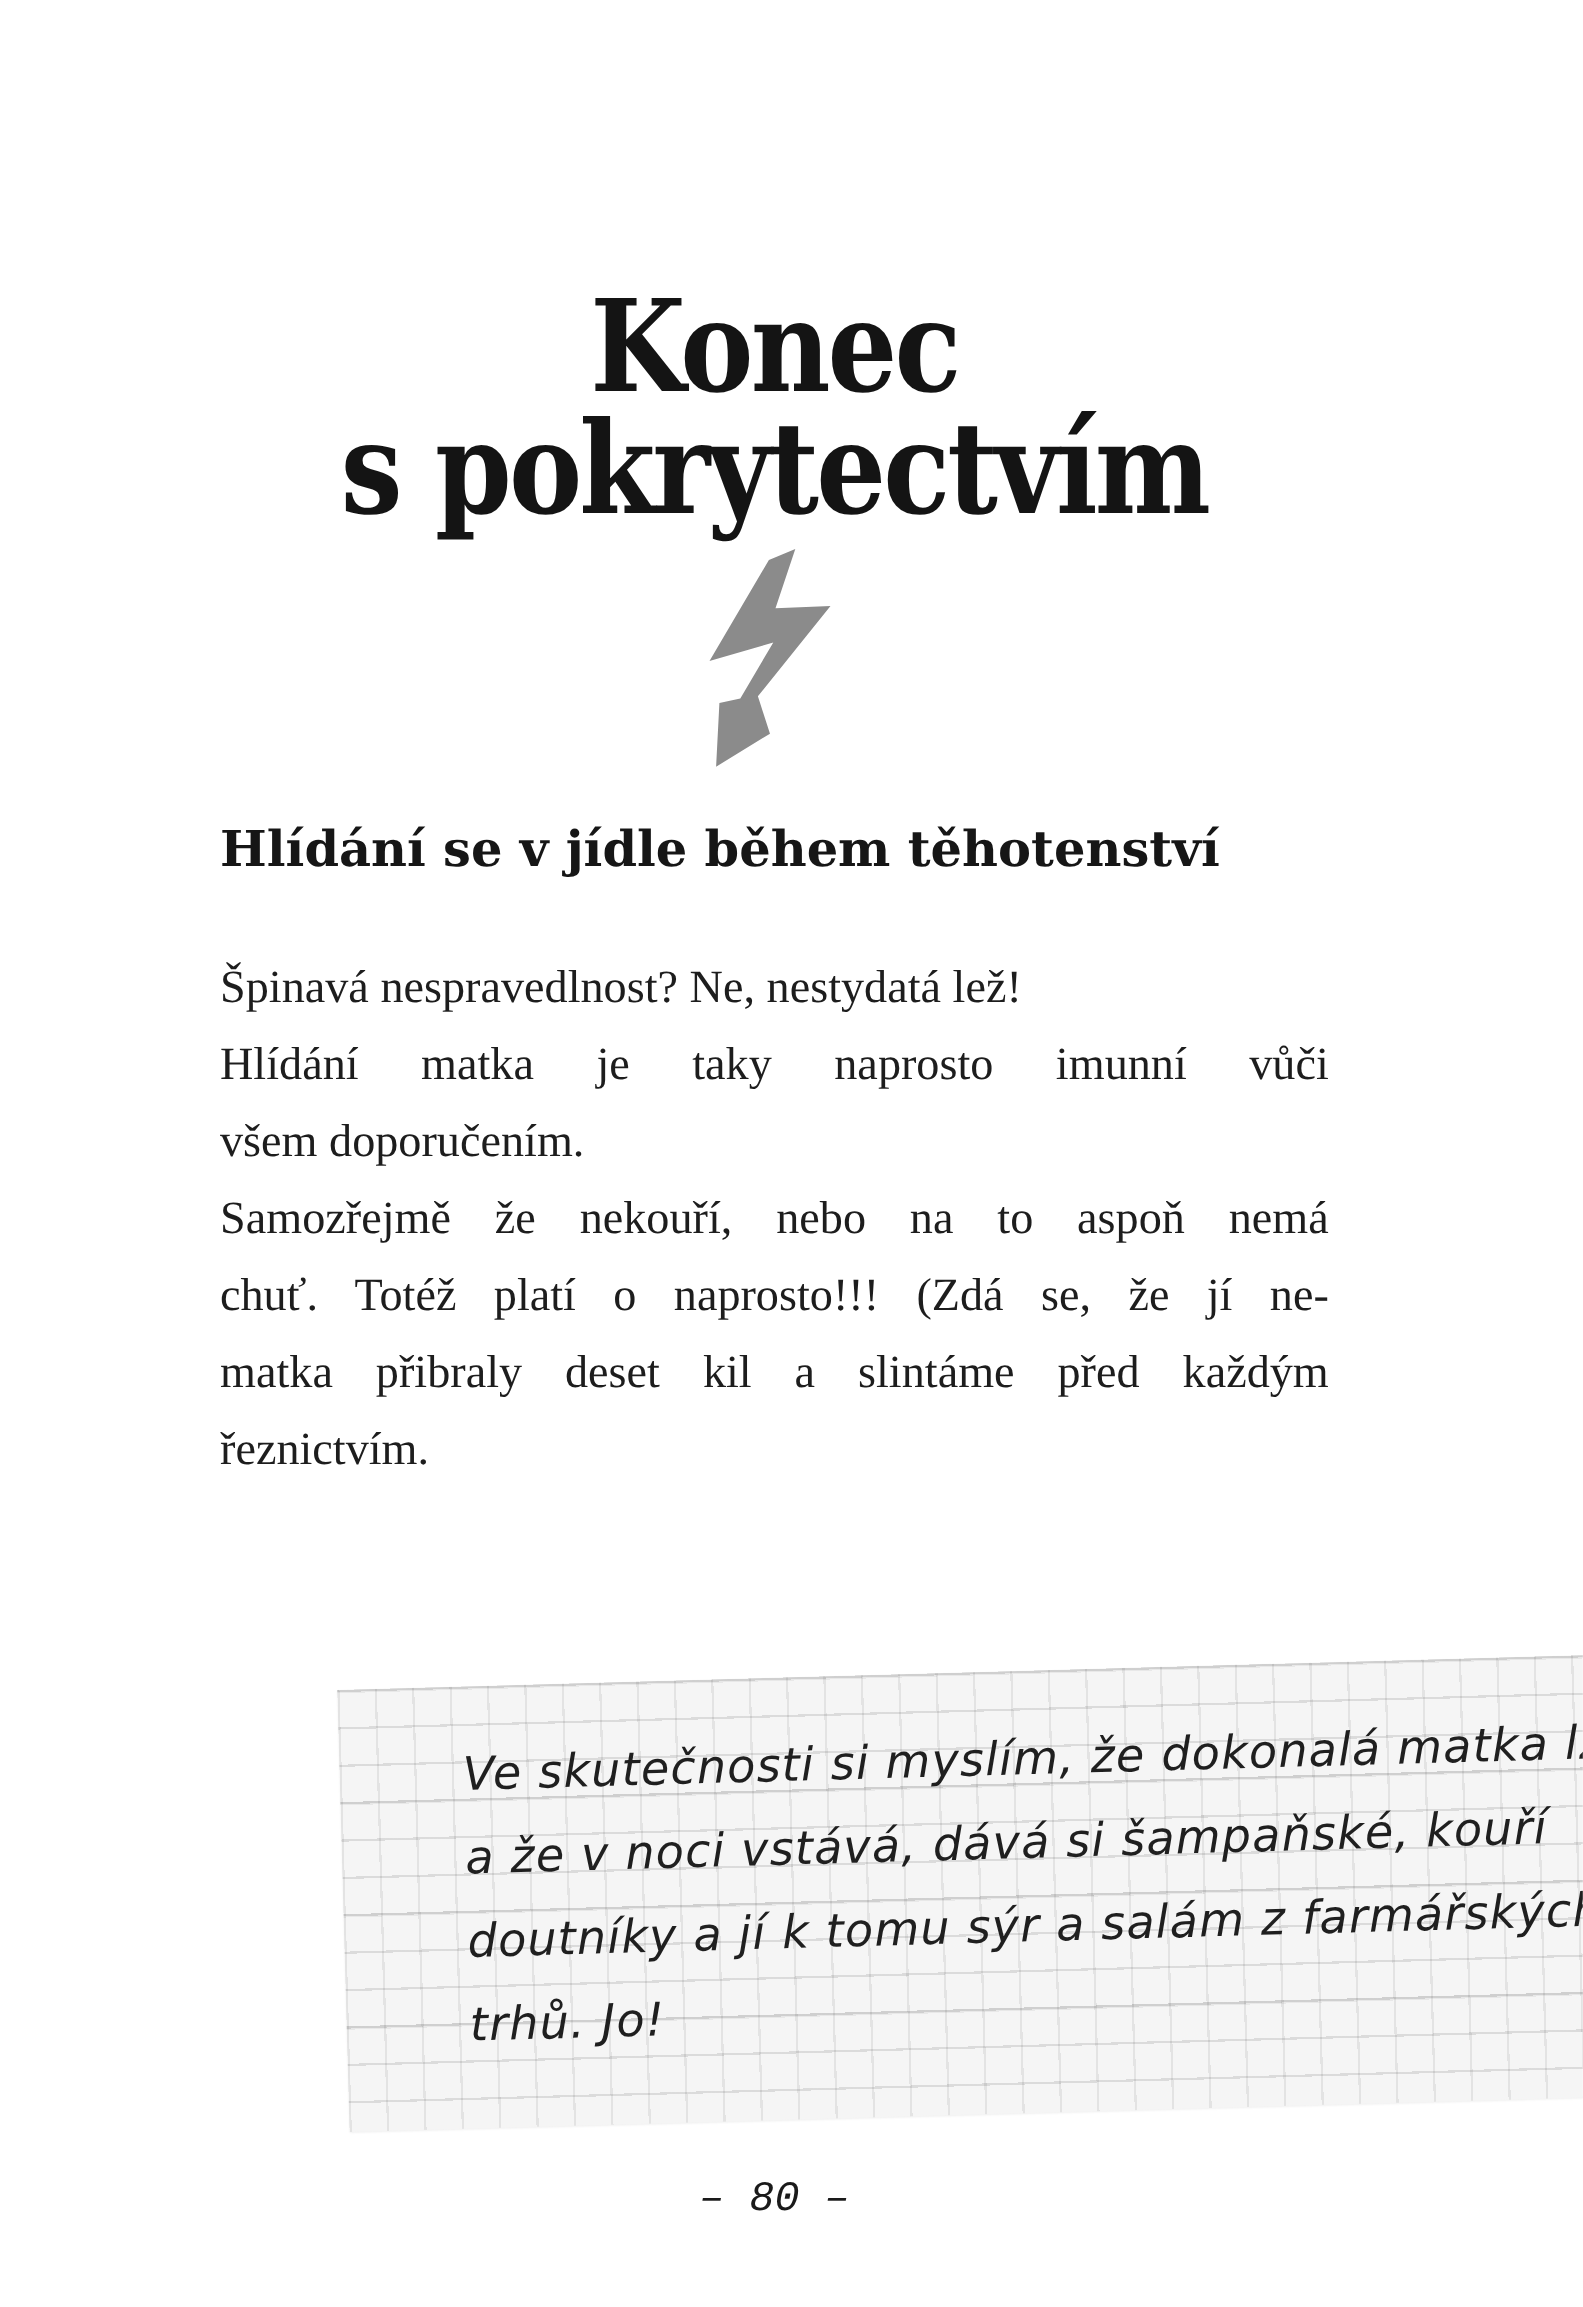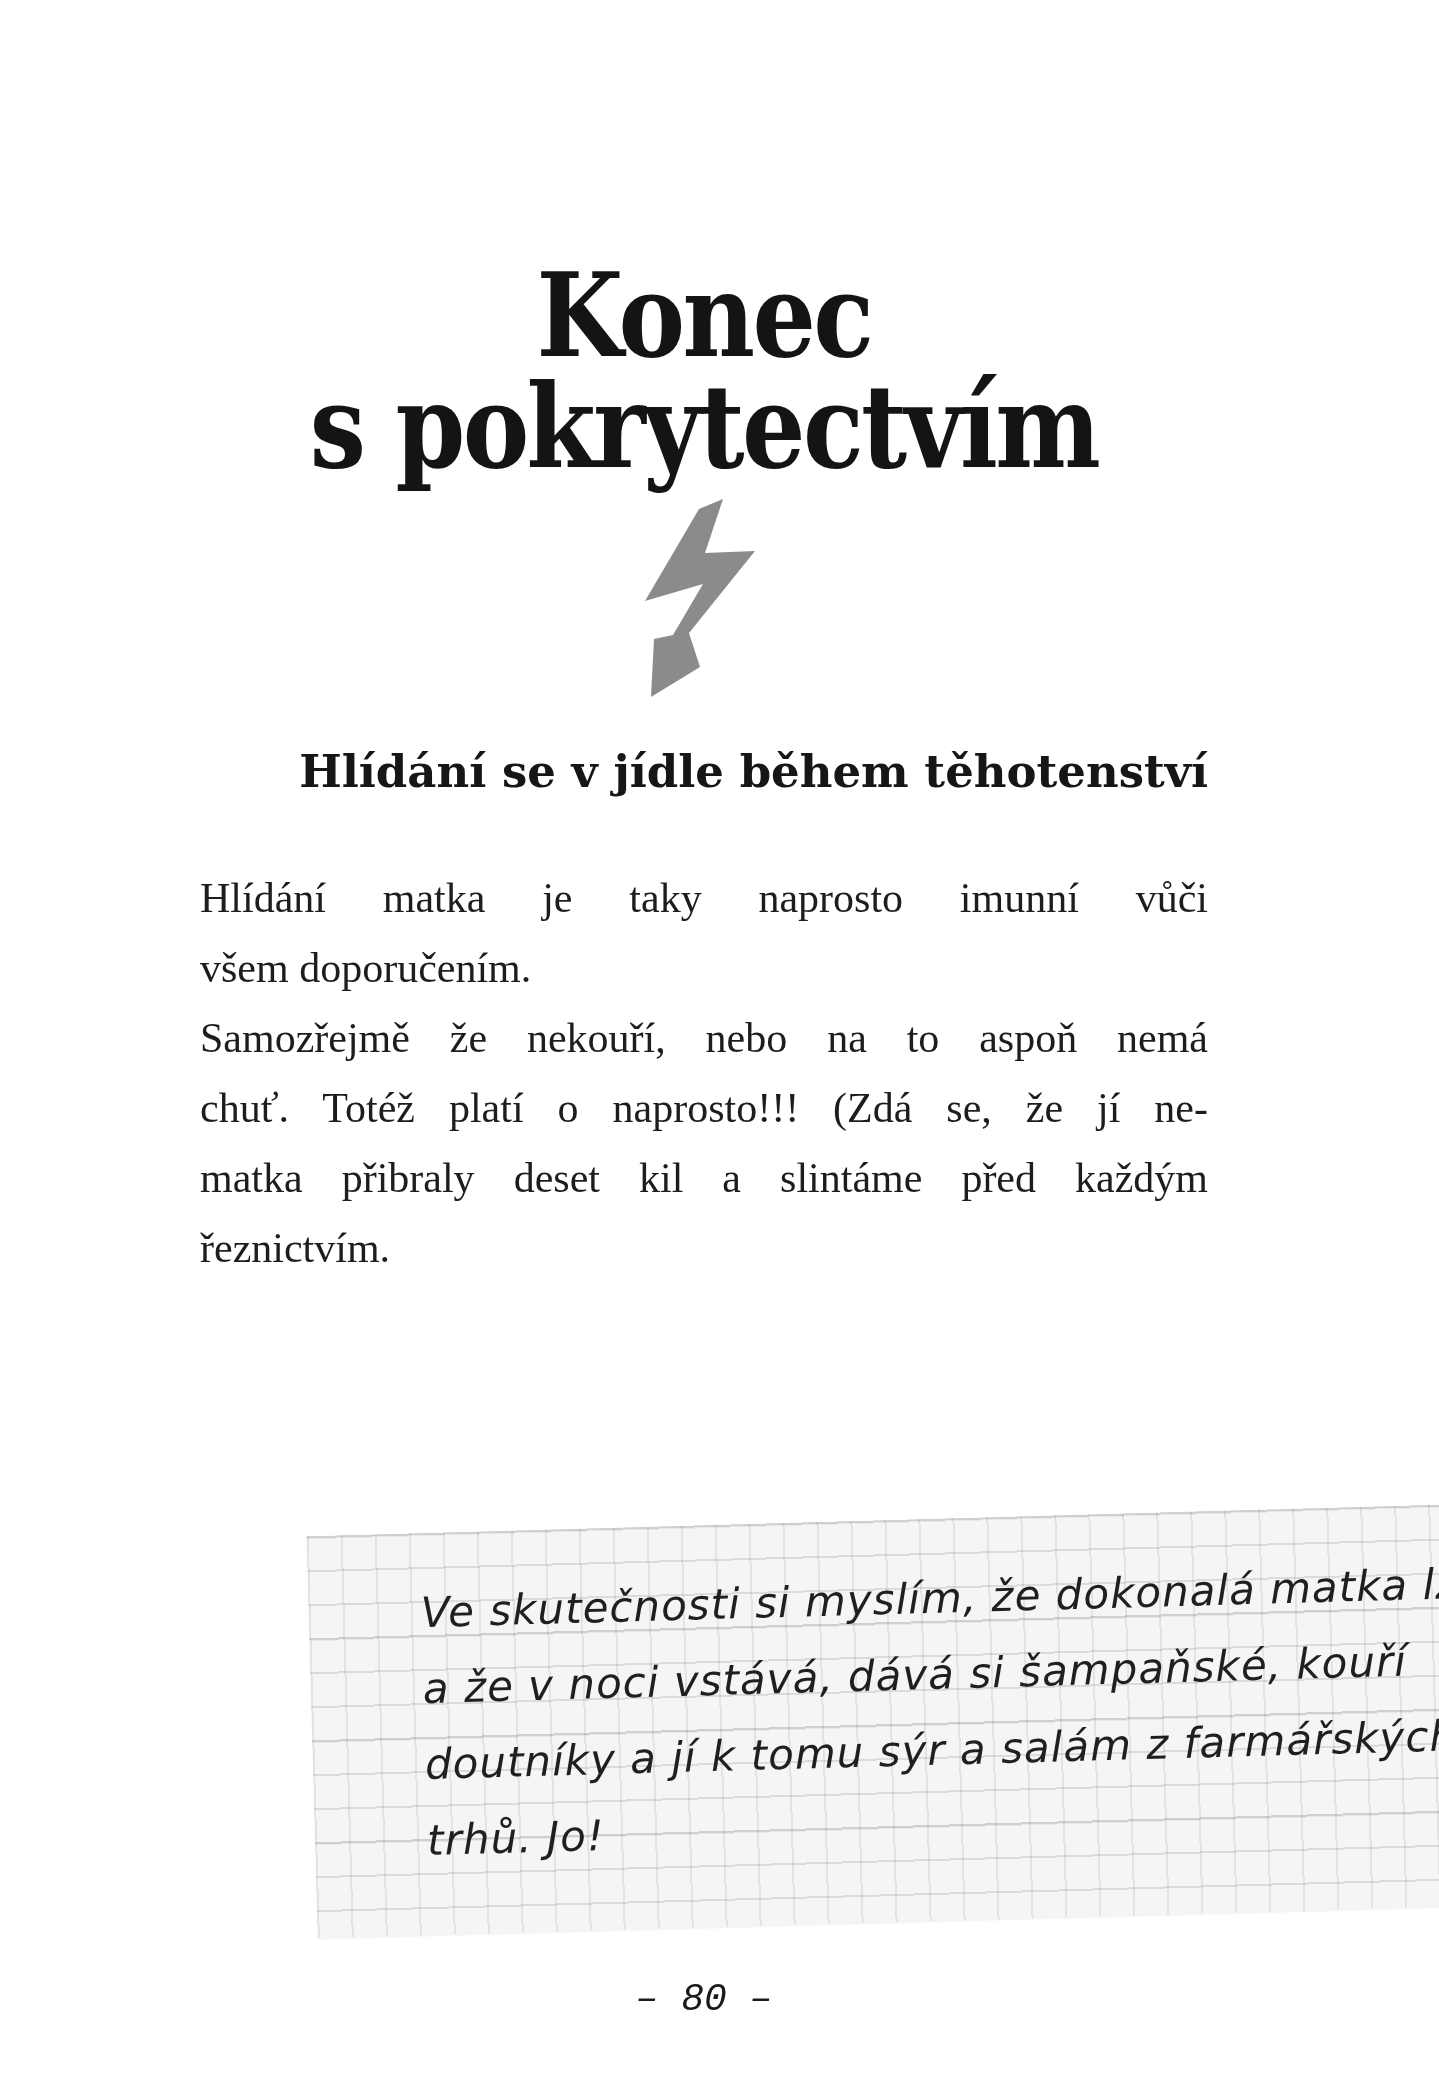--- a/index.html
+++ b/index.html
@@ -25,21 +25,21 @@
     transform:scaleX(0.86);
     transform-origin:50% 0%;
   }
 
   
   .bolt{position:absolute;left:643px;top:497px;width:116px;height:205px;}
 
   
   .subtitle{
     position:absolute;top:731px;left:0;width:100%;
-    text-align:right;
+    text-align:left;
     font-family:"DejaVu Serif", serif;
     font-weight:bold;
     font-size:45px;line-height:58px;
     color:#161616;
   }
 
   
   .bodytext{
     position:absolute;top:851px;left:0;width:1008px;
     font-family:"Liberation Serif", serif;
@@ -92,20 +92,21 @@
   <div id="content">
 
     <div class="chapter-title">
       <div>Konec</div>
       <div>s pokrytectvím</div>
     </div>
 
     <div class="subtitle">Hlídání se v jídle během těhotenství</div>
 
     <div class="bodytext">
+      <div class="line">Špinavá nespravedlnost? Ne, nestydatá lež!</div>
       <div class="line just">Hlídání matka je taky naprosto imunní vůči</div>
       <div class="line">všem doporučením.</div>
       <div class="line just">Samozřejmě že nekouří, nebo na to aspoň nemá</div>
       <div class="line just">chuť. Totéž platí o naprosto!!! (Zdá se, že jí ne-</div>
       <div class="line just">matka přibraly deset kil a slintáme před každým</div>
       <div class="line">řeznictvím.</div>
     </div>
 
     <div class="note">
       <div class="note-text">

